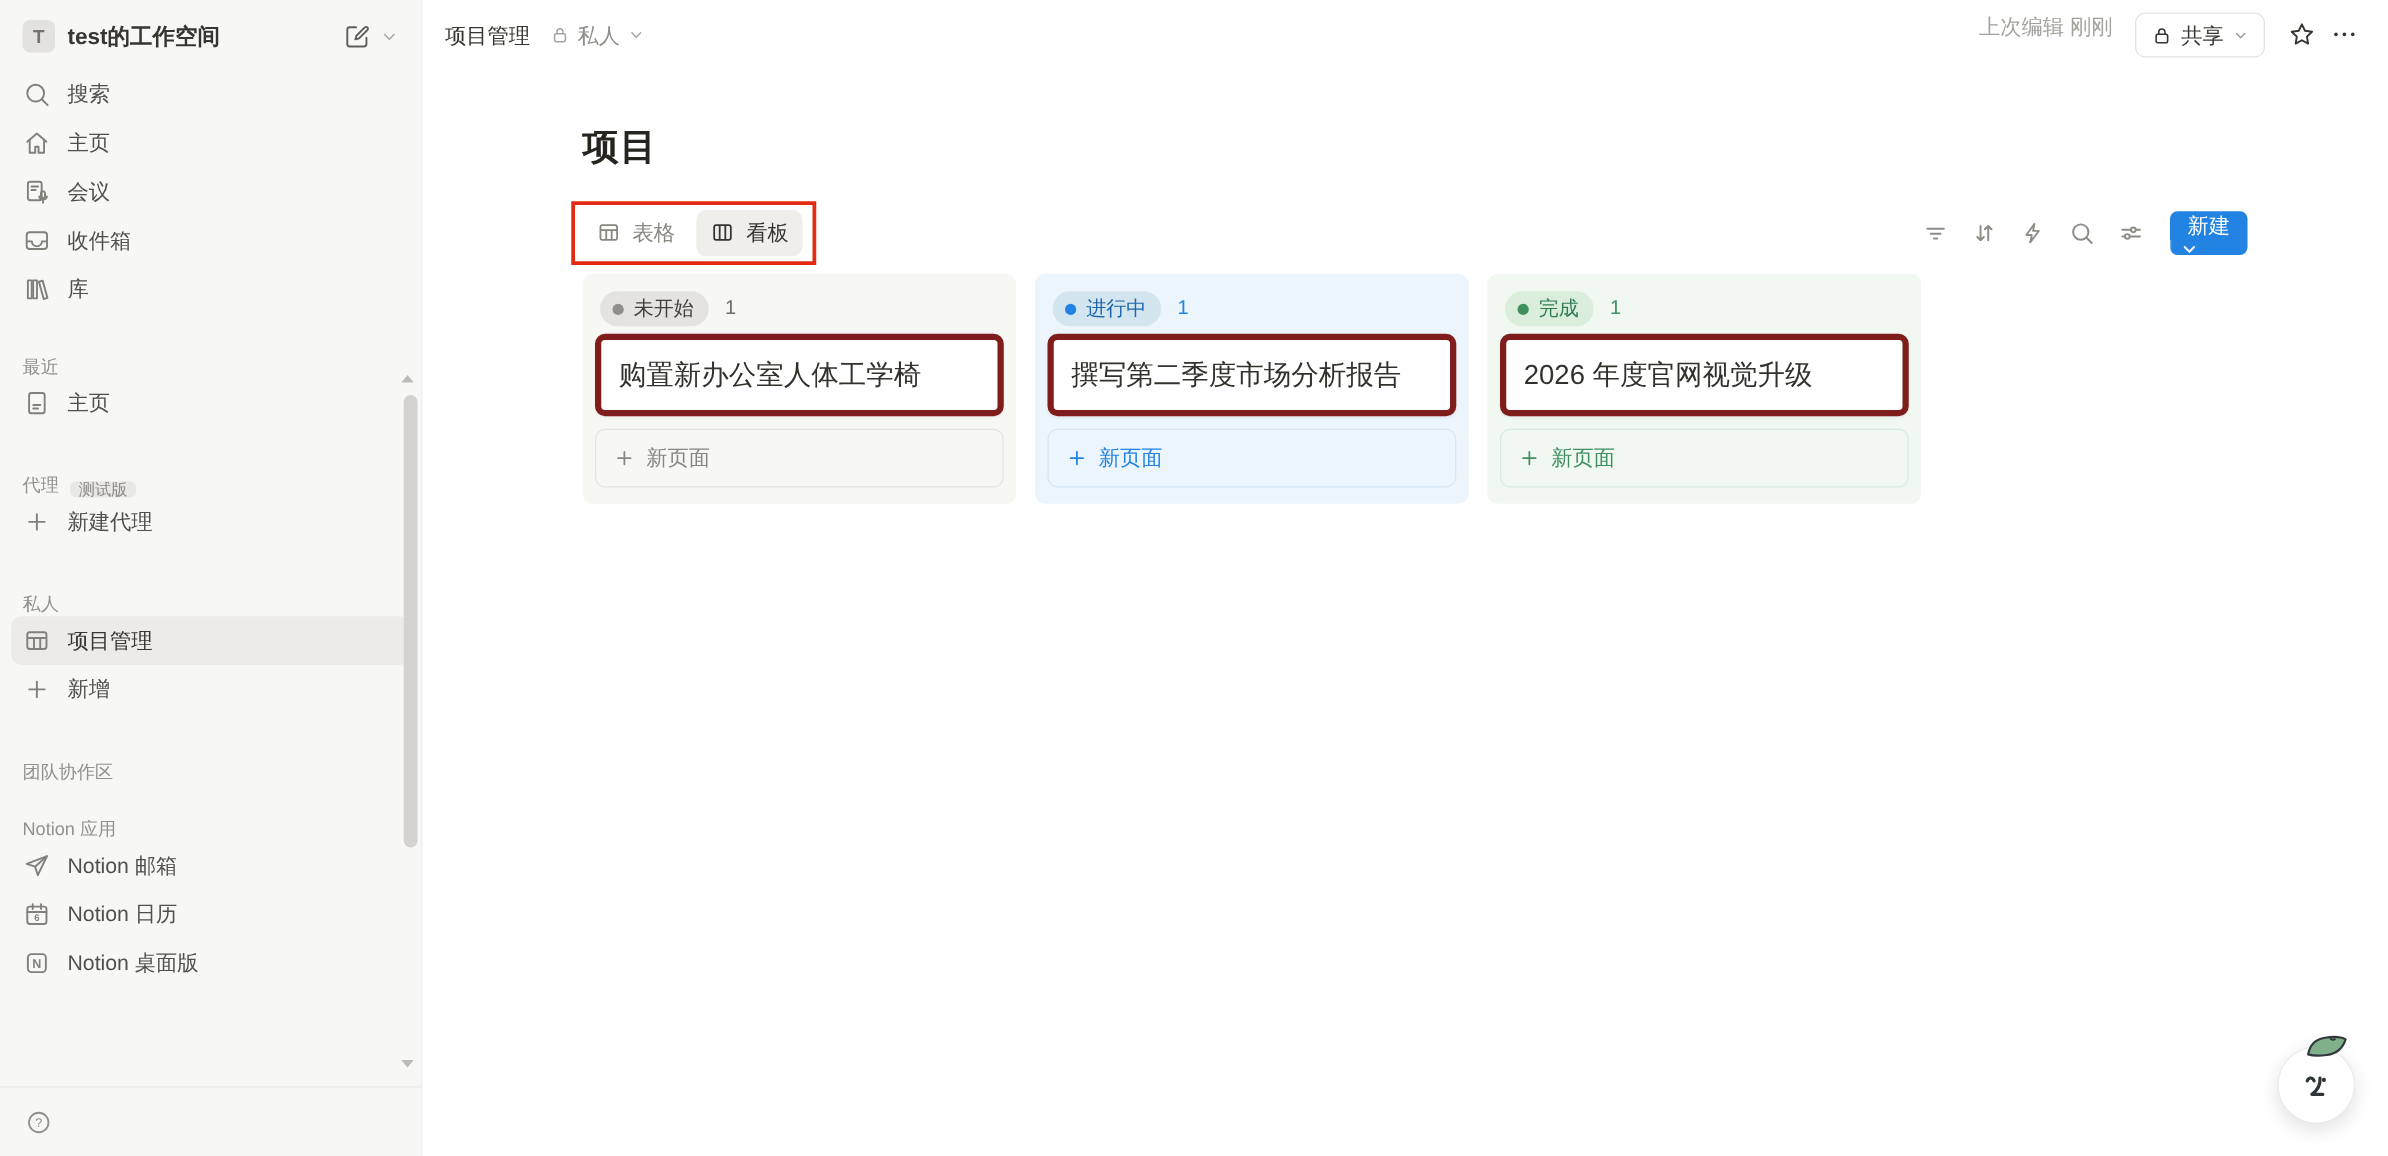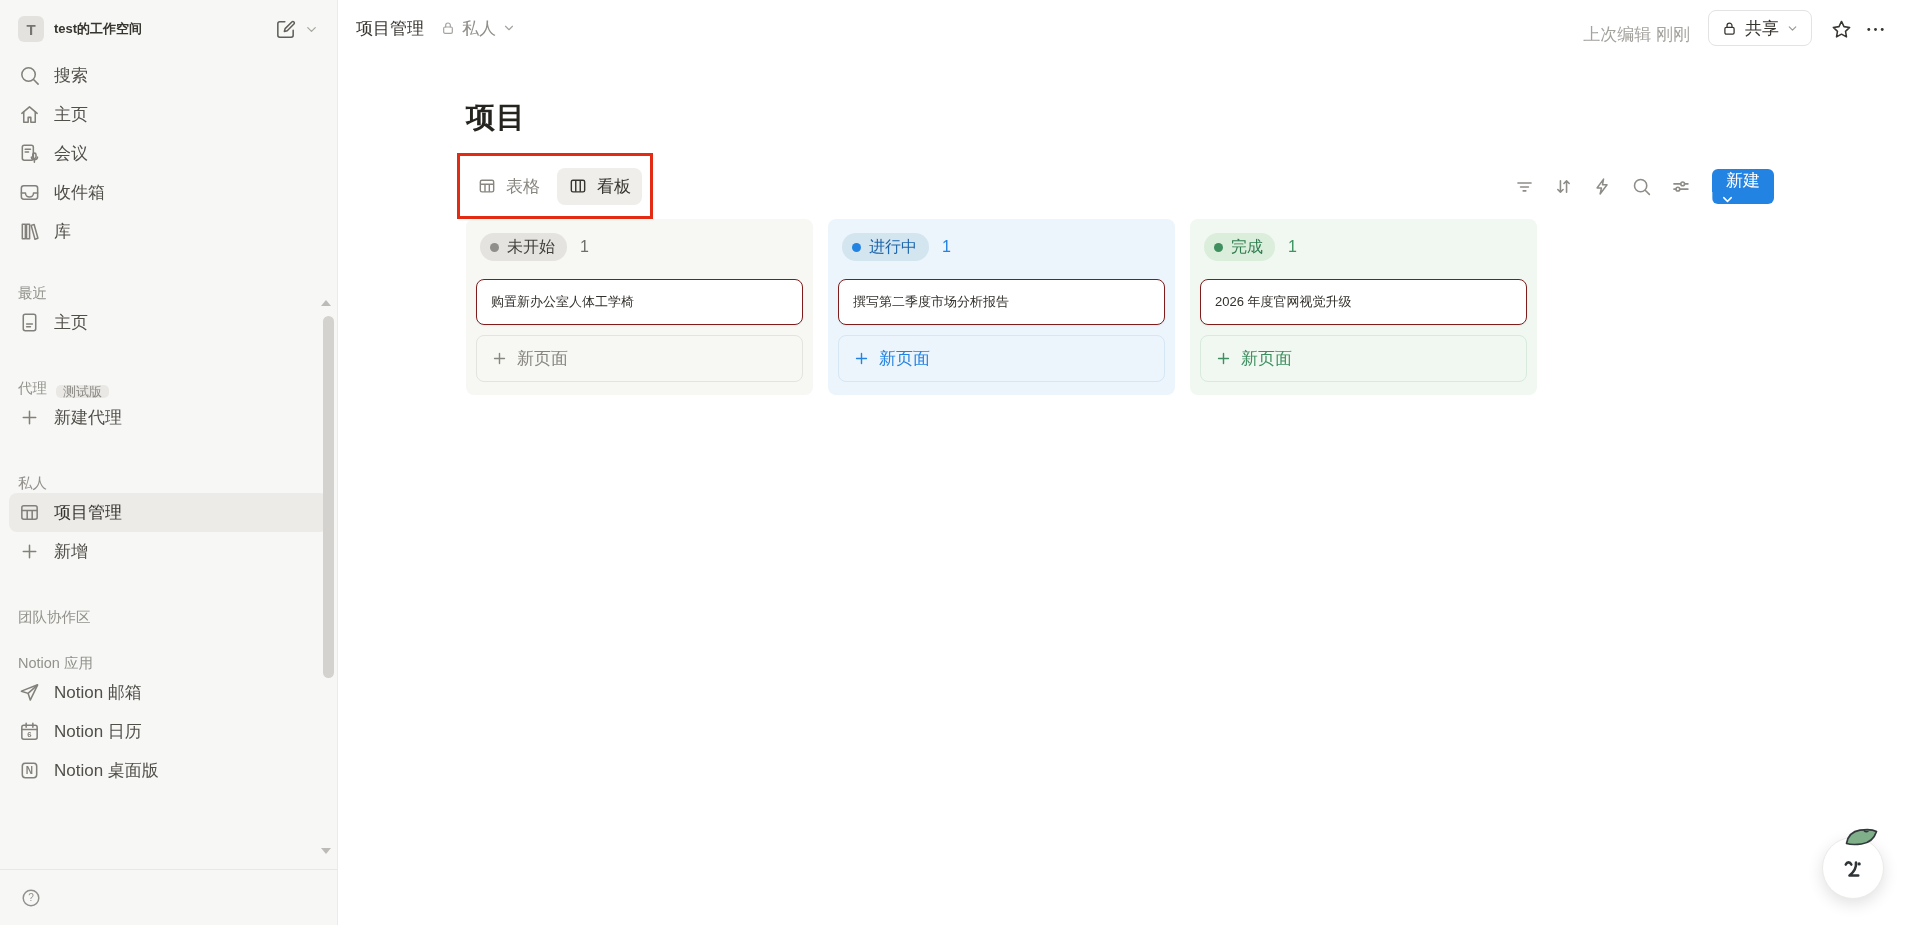--- a/index.html
+++ b/index.html
@@ -5,53 +5,53 @@
   * { margin:0; padding:0; box-sizing:border-box; }
   html,body { width:1910px; height:925px; overflow:hidden; }
   body { position:relative; background:#fff; font-family:"Liberation Sans","DejaVu Sans",sans-serif; color:#37352f; }
   .ic { display:inline-flex; align-items:center; justify-content:center; flex:0 0 auto; }
   .ic svg { width:100%; height:100%; display:block; }
 
   
   .sidebar { position:absolute; left:0; top:0; width:338px; height:925px; background:#f7f7f5; border-right:1px solid #ebebe9; }
   .ws-row { display:flex; align-items:center; height:42px; margin:8px 10px 6px; padding:0 8px; border-radius:8px; }
   .ws-avatar { width:26px; height:26px; border-radius:6px; background:#e3e2df; color:#76746e; font-weight:700; font-size:15px; display:flex; align-items:center; justify-content:center; }
-  .ws-name { margin-left:10px; font-size:13px; font-weight:700; color:#37352f; flex:1; white-space:nowrap; overflow:hidden; }
+  .ws-name { margin-left:10px; font-size:18px; font-weight:700; color:#37352f; flex:1; white-space:nowrap; overflow:hidden; }
   .ws-actions { display:flex; align-items:center; gap:7px; color:#5f5e58; }
   .nav-item { display:flex; align-items:center; height:39px; padding:0 18px; color:#514f4a; font-size:17px; cursor:pointer; white-space:nowrap; }
   .nav-item .ic { width:23px; height:23px; color:#82807a; margin-right:13px; }
   .nav-item.selected { background:#ecebe8; border-radius:8px; margin:0 9px; padding:0 9px; color:#37352f; font-weight:500; }
   .section-h { display:flex; align-items:flex-end; height:34px; padding:0 18px; font-size:14.5px; color:#92918c; }
   .badge-beta { margin-left:9px; background:#e9e8e5; color:#8a8983; font-size:13px; line-height:1; padding:0 7px; border-radius:5px; }
   .mt18{margin-top:18px}.mt22{margin-top:22px}.mt12{margin-top:12px}
   .sb-bottom { position:absolute; left:0; right:0; bottom:0; height:56px; border-top:1px solid #e9e8e6; display:flex; align-items:center; padding:0 20px; color:#91908b; }
   .sb-bottom .ic { width:22px; height:22px; }
   .sb-arrow-up { position:absolute; right:6px; top:300px; width:0; height:0; border-left:5px solid transparent; border-right:5px solid transparent; border-bottom:6px solid #bcbbb7; }
   .sb-arrow-down { position:absolute; right:6px; top:848px; width:0; height:0; border-left:5px solid transparent; border-right:5px solid transparent; border-top:6px solid #bcbbb7; }
   .sb-thumb { position:absolute; right:3.5px; top:316px; width:11px; height:362px; border-radius:6px; background:#d3d2ce; }
 
   
   .topbar { position:absolute; left:338px; top:0; right:0; height:56px; display:flex; align-items:center; padding:0 18px; background:#fff; }
   .crumb { font-size:17px; color:#37352f; cursor:pointer; }
   .privacy { display:flex; align-items:center; gap:6px; margin-left:16px; color:#908f8a; font-size:17px; cursor:pointer; }
   .privacy .ic { width:16px; height:16px; color:#a5a4a0; }
   .privacy .chev { width:14px; height:14px; color:#a5a4a0; }
-  .topbar-right { margin-left:auto; display:flex; align-items:flex-end; }
+  .topbar-right { margin-left:auto; display:flex; align-items:flex-start; }
   .last-edited { font-size:17px; color:#a3a29d; margin-right:18px; }
   .share-btn { display:flex; align-items:center; gap:7px; height:36px; padding:0 12px; border:1px solid #e4e3e1; border-radius:8px; background:#fff; font-size:17px; color:#37352f; cursor:pointer; }
   .share-btn .ic.lock { width:17px; height:17px; color:#37352f; }
   .share-btn .ic.chev { width:13px; height:13px; color:#9b9a95; }
   .tb-icon { width:34px; height:34px; display:flex; align-items:center; justify-content:center; color:#37352f; cursor:pointer; border-radius:6px; }
   .tb-icon .ic { width:23px; height:23px; }
   .topbar-right .share-btn { margin-right:12px; }
 
   
   .main { position:absolute; left:338px; top:56px; right:0; bottom:0; background:#fff; }
   .page-title { position:absolute; left:128px; top:42px; font-size:29px; font-weight:700; color:#26241f; letter-spacing:1px; }
-  .views-row { position:absolute; left:128px; right:136px; top:104px; height:52px; display:flex; justify-content:space-between; }
+  .views-row { position:absolute; left:128px; right:112px; top:104px; height:52px; display:flex; align-items:center; justify-content:space-between; }
   .tabs { position:relative; display:flex; align-items:center; gap:6px; }
   .red-box { position:absolute; left:-9px; top:-7px; right:-11px; bottom:-7px; border:3px solid #e32b13; pointer-events:none; }
   .tab { display:flex; align-items:center; gap:9px; padding:7px 11px; border-radius:8px; font-size:17px; color:#87867f; cursor:pointer; white-space:nowrap; }
   .tab .ic { width:20px; height:20px; }
   .tab.active { background:#efeeeb; color:#37352f; font-weight:500; }
   .tools { display:flex; align-items:center; gap:6px; }
   .tool-btn { width:33px; height:33px; display:flex; align-items:center; justify-content:center; color:#8d8c86; cursor:pointer; border-radius:6px; }
   .tool-btn .ic { width:21px; height:21px; }
   .new-btn { display:flex; align-items:stretch; height:35px; border-radius:6px; overflow:hidden; background:#2383e2; color:#fff; margin-left:9px; cursor:pointer;flex-direction:column; }
   .new-btn-main { display:flex; align-items:center; padding:0 14px; font-size:17px; font-weight:500; }
@@ -70,21 +70,21 @@
   .col-gray .status-pill { background:#e4e3e0; color:#43413d; }
   .col-gray .dot { background:#8f8e8a; }
   .col-gray .count { color:#6f6e69; }
   .col-blue .status-pill { background:#d3e5ef; color:#1c66ad; }
   .col-blue .dot { background:#2383e2; }
   .col-blue .count { color:#2383e2; }
   .col-green .status-pill { background:#dbeddb; color:#2f7d4f; }
   .col-green .dot { background:#3f8f5f; }
   .col-green .count { color:#3f9360; }
   .count { font-size:16px; }
-  .card { margin:16px 2px 0; background:#fff; border:1px solid #7f1d1d; border-radius:8px; box-shadow:0 1px 2px rgba(15,15,15,.05); padding:13px 14px; font-size:13px; font-weight:500; color:#33312c; cursor:pointer; white-space:nowrap; overflow:hidden; }
+  .card { margin:4px 2px 0; background:#fff; border:5px solid #7f1d1d; border-radius:8px; box-shadow:0 1px 2px rgba(15,15,15,.05); padding:13px 14px; font-size:22px; font-weight:500; color:#33312c; cursor:pointer; white-space:nowrap; overflow:hidden; }
   .new-page { margin:10px 2px 0; display:flex; align-items:center; gap:9px; padding:11px 14px; border:1px solid transparent; border-radius:8px; font-size:17px; cursor:pointer; }
   .new-page .ic { width:17px; height:17px; }
   .col-gray .new-page { color:#87867f; border-color:#e4e3df; }
   .col-blue .new-page { color:#2383e2; border-color:#d5e6f4; }
   .col-green .new-page { color:#3d8f5f; border-color:#d7ead c; }
   .col-green .new-page { color:#3d8f5f; border-color:#d7eadc; }
 
   
   .ai-fab { position:absolute; right:26px; bottom:26px; width:62px; height:62px; border-radius:50%; background:#fff; border:1px solid #ebebe8; box-shadow:0 5px 16px rgba(0,0,0,.12); cursor:pointer; }
   .ai-fab .face { position:absolute; left:14px; top:14px; width:34px; height:34px; }

